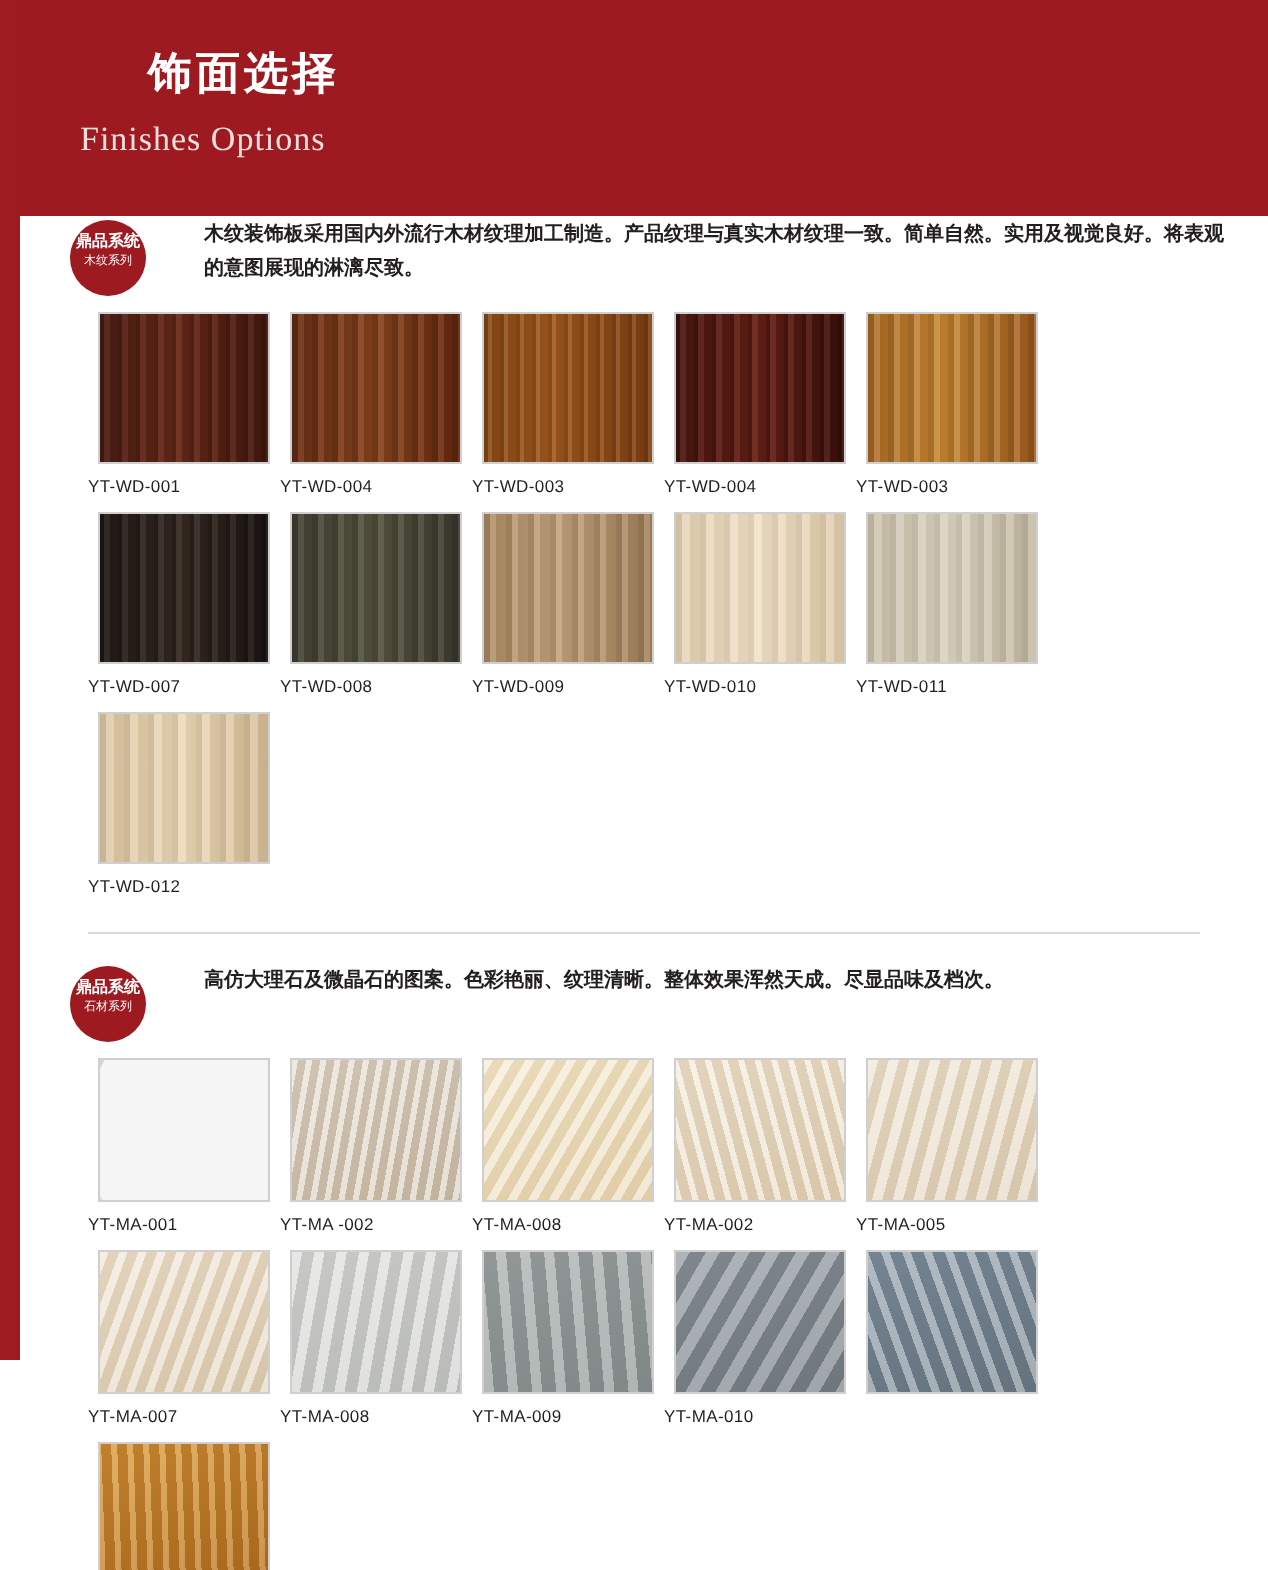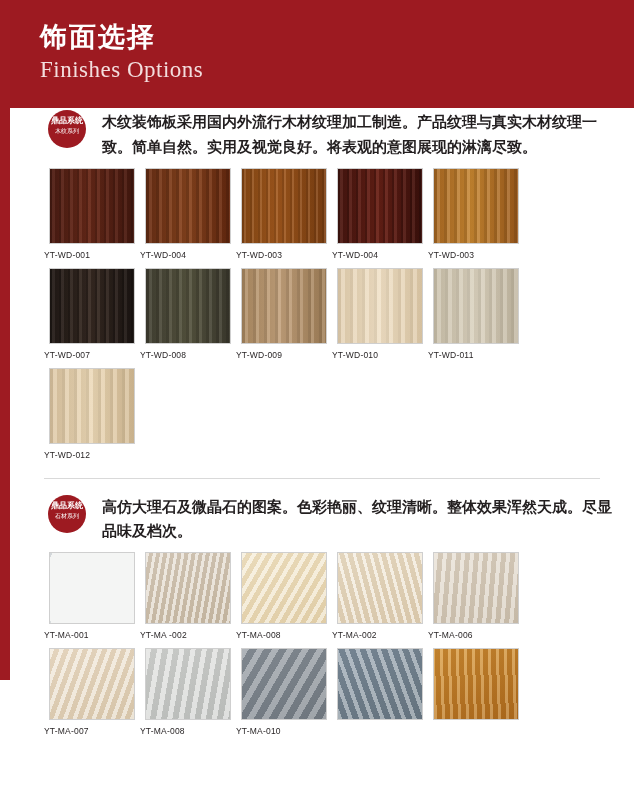--- a/index.html
+++ b/index.html
@@ -28,29 +28,30 @@
     width: 624px; height: 108px;
     background: #9d1a21;
     overflow: hidden;
   }
   .header-inner {
     position: absolute;
     left: 30px; top: 22px;
     color: #ffffff;
   }
   .title-cn {
-    font-size: 27px;
+    font-size: 22px;
     font-weight: bold;
     letter-spacing: 2px;
     line-height: 30px;
     color: #ffffff;
+    margin-left: 34px;
   }
   .title-en {
     font-family: "Liberation Serif", serif;
-    font-size: 23px;
+    font-size: 17px;
     line-height: 24px;
     margin-top: 6px;
     color: #f3dede;
     letter-spacing: 0.5px;
   }
 
   
   .content {
     position: absolute;
     left: 10px; top: 108px;
@@ -60,34 +61,34 @@
   
   .section { position: relative; }
   .section-head {
     position: relative;
     padding-left: 46px;
     padding-right: 18px;
     min-height: 40px;
   }
   .badge {
     position: absolute;
-    left: 38px; top: 2px;
+    left: 25px; top: 2px;
     width: 38px; height: 38px;
     border-radius: 50%;
     background: #9d1a21;
     color: #fff;
     text-align: center;
     line-height: 1.05;
     padding-top: 7px;
   }
   .badge .b1 { font-size: 8px; font-weight: bold; display: block; letter-spacing: 0px; }
   .badge .b2 { font-size: 6px; display: block; margin-top: 3px; }
   .section-desc {
     margin-left: 46px;
-    font-size: 15px;
+    font-size: 10px;
     color: #231f20;
     line-height: 1.65;
     font-weight: bold;
     padding-top: 2px;
   }
 
   
   .grid {
     display: flex;
     flex-wrap: wrap;
@@ -258,39 +259,45 @@
         <div class="cap">YT-MA-008</div>
       </div>
       <div class="cell">
         <div class="swatch" style="background:
           repeating-linear-gradient(75deg, rgba(255,255,255,.5) 0 3px, rgba(175,150,115,.20) 3px 8px),
           linear-gradient(160deg,#efe4cf,#e2d2b7)"></div>
         <div class="cap">YT-MA-002</div>
       </div>
       <div class="cell">
         <div class="swatch" style="background:
-          repeating-linear-gradient(95deg, rgba(255,255,255,.40) 0 4px, rgba(150,135,115,.18) 4px 9px),
-          linear-gradient(160deg,#e2d8c9,#cfc3b1)"></div>
-        <div class="cap">YT-MA-006</div>
+          repeating-linear-gradient(105deg, rgba(255,255,255,.45) 0 5px, rgba(170,145,110,.16) 5px 10px),
+          linear-gradient(160deg,#ece0cb,#ddcfb6)"></div>
+        <div class="cap">YT-MA-005</div>
       </div>
 
       <div class="cell">
         <div class="swatch" style="background:
           repeating-linear-gradient(110deg, rgba(255,255,255,.45) 0 4px, rgba(180,150,115,.18) 4px 9px),
           linear-gradient(160deg,#eee1cd,#ddceb4)"></div>
         <div class="cap">YT-MA-007</div>
       </div>
       <div class="cell">
         <div class="swatch" style="background:
           repeating-linear-gradient(100deg, rgba(255,255,255,.45) 0 5px, rgba(110,115,115,.14) 5px 11px),
           linear-gradient(160deg,#d6d7d4,#c4c6c3)"></div>
         <div class="cap">YT-MA-008</div>
       </div>
       <div class="cell">
         <div class="swatch" style="background:
+          repeating-linear-gradient(85deg, rgba(255,255,255,.28) 0 5px, rgba(60,70,70,.20) 5px 12px),
+          linear-gradient(160deg,#a6acab,#919897)"></div>
+        <div class="cap">YT-MA-009</div>
+      </div>
+      <div class="cell">
+        <div class="swatch" style="background:
           repeating-linear-gradient(120deg, rgba(255,255,255,.25) 0 6px, rgba(50,60,70,.22) 6px 13px),
           linear-gradient(160deg,#959ca3,#7f868d)"></div>
         <div class="cap">YT-MA-010</div>
       </div>
       <div class="cell">
         <div class="swatch" style="background:
           repeating-linear-gradient(70deg, rgba(255,255,255,.32) 0 4px, rgba(40,55,70,.24) 4px 10px),
           linear-gradient(160deg,#8d9ca9,#77858f)"></div>
 
       </div>

